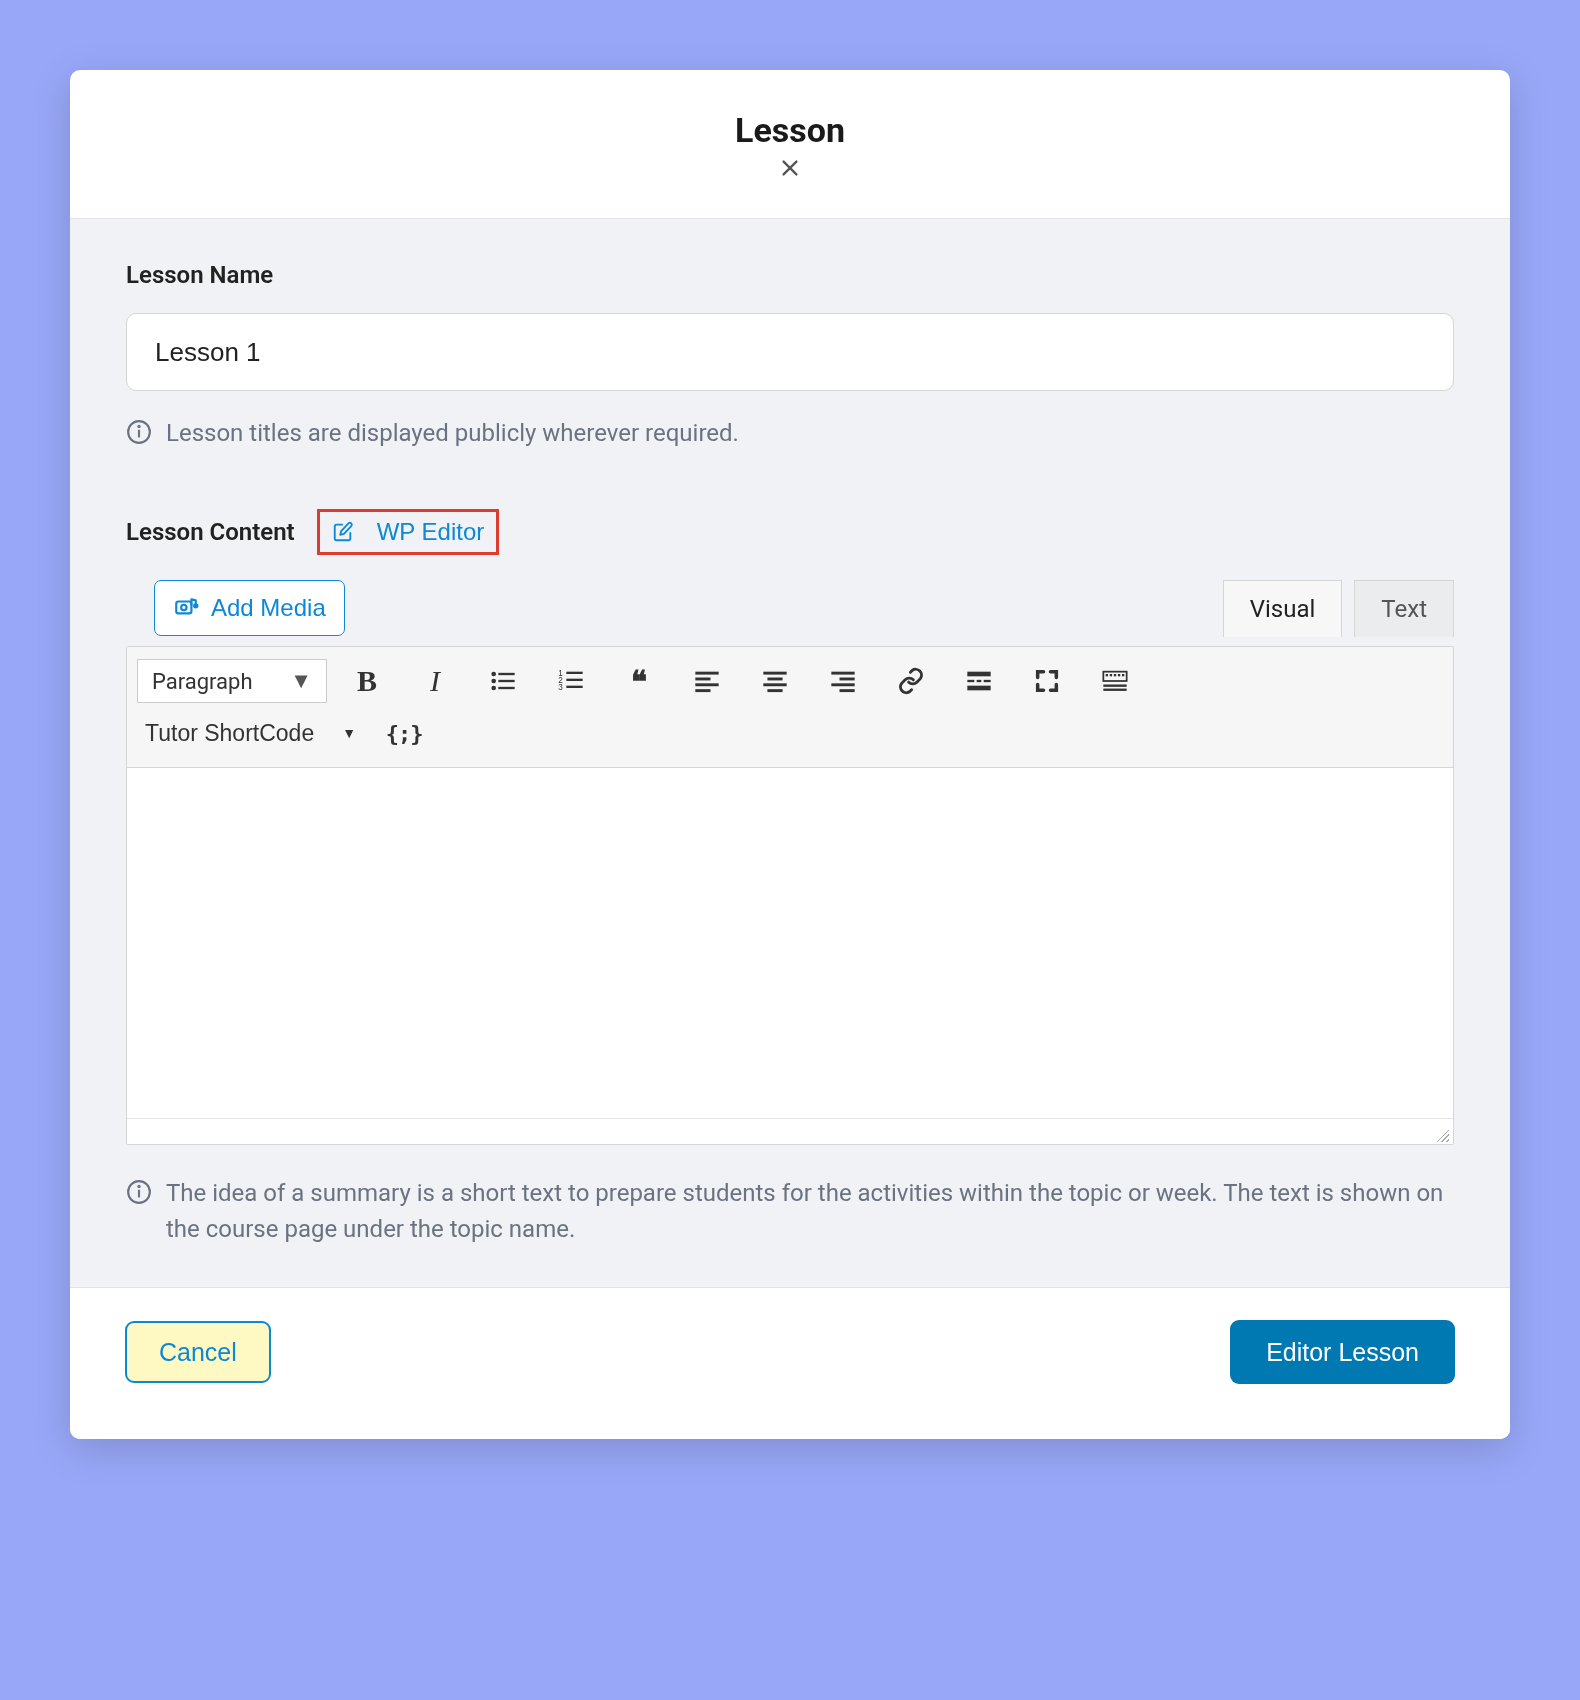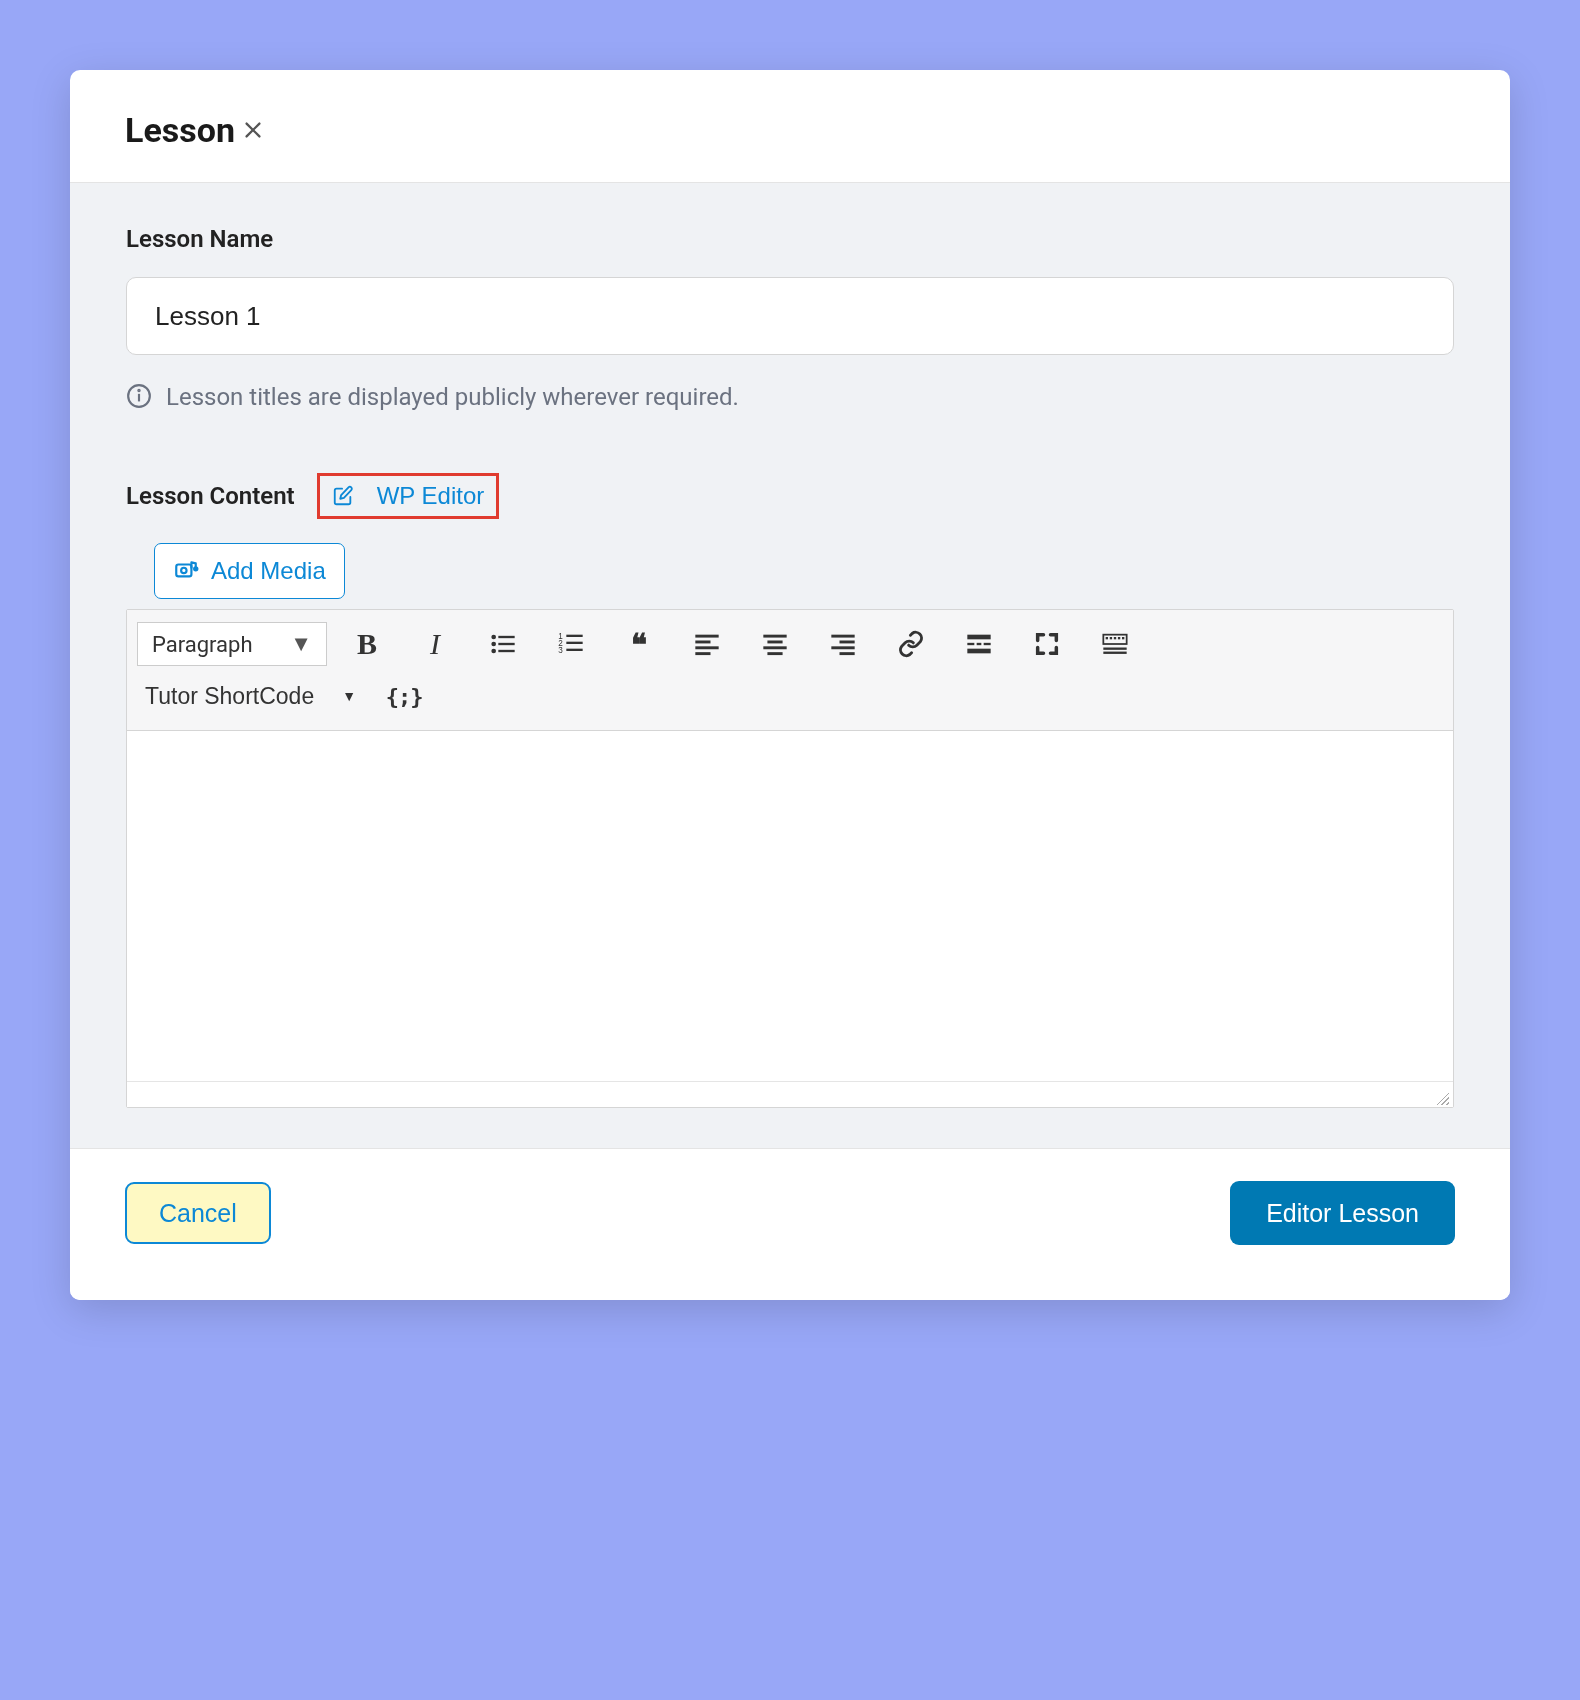--- a/index.html
+++ b/index.html
@@ -15,23 +15,24 @@
     border-radius: 10px;
     box-shadow: 0 10px 40px rgba(0,0,0,0.15);
     width: 100%;
     max-width: 1440px;
     margin: 0 auto;
     overflow: hidden;
   }
   .modal-header {
     display: flex;
     align-items: center;
-    justify-content: flex-start;
+    justify-content: flex-end;
     padding: 40px 55px 32px 55px;
     border-bottom: 1px solid #e4e4e4;
+    flex-direction: column;
   }
   .modal-title {
     font-size: 34px;
     font-weight: 700;
     color: #1a1a1a;
   }
   .close-btn {
     width: 36px; height: 36px;
     display: flex; align-items: center; justify-content: center;
     background: none; border: none; cursor: pointer;
@@ -297,20 +298,24 @@
     <div class="editor-topbar">
       <button class="add-media-btn">
         <svg viewBox="0 0 24 24" fill="none" stroke="#0c88d6" stroke-width="2" stroke-linecap="round" stroke-linejoin="round">
             <rect x="3" y="6" width="14" height="11" rx="2"></rect>
             <circle cx="10" cy="11.5" r="2.5"></circle>
             <path d="M17 9V4l4 1v5"></path>
             <circle cx="21" cy="10" r="1.5" fill="#0c88d6"></circle>
           </svg>
         <span>Add Media</span>
       </button>
+      <div class="tabs">
+        <div class="tab active">Visual</div>
+        <div class="tab">Text</div>
+      </div>
     </div>
 
     <div class="editor-wrap">
       <div class="toolbar">
         <div class="toolbar-row">
           <div class="format-select">
             <span>Paragraph</span>
             <span class="caret">▼</span>
           </div>
           <button class="tbtn" style="font-weight:900;font-family:serif;font-size:30px">B</button>
@@ -402,20 +407,28 @@
           </button>
           <button class="tbtn braces-btn">{;}</button>
         </div>
       </div>
       <div class="editor-area"></div>
       <div class="editor-statusbar">
         <div class="resize-grip"></div>
       </div>
     </div>
 
+    <div class="hint" style="margin-top:30px">
+      <svg viewBox="0 0 24 24" fill="none" stroke="currentColor" stroke-width="2">
+          <circle cx="12" cy="12" r="10"></circle>
+          <line x1="12" y1="10" x2="12" y2="17"></line>
+          <circle cx="12" cy="7" r="0.6" fill="currentColor"></circle>
+        </svg>
+      <span>The idea of a summary is a short text to prepare students for the activities within the topic or week. The text is shown on the course page under the topic name.</span>
+    </div>
 
   </div>
 
   <div class="modal-footer">
     <button class="btn-cancel">Cancel</button>
     <button class="btn-primary">Editor Lesson</button>
   </div>
 
 </div>
 

